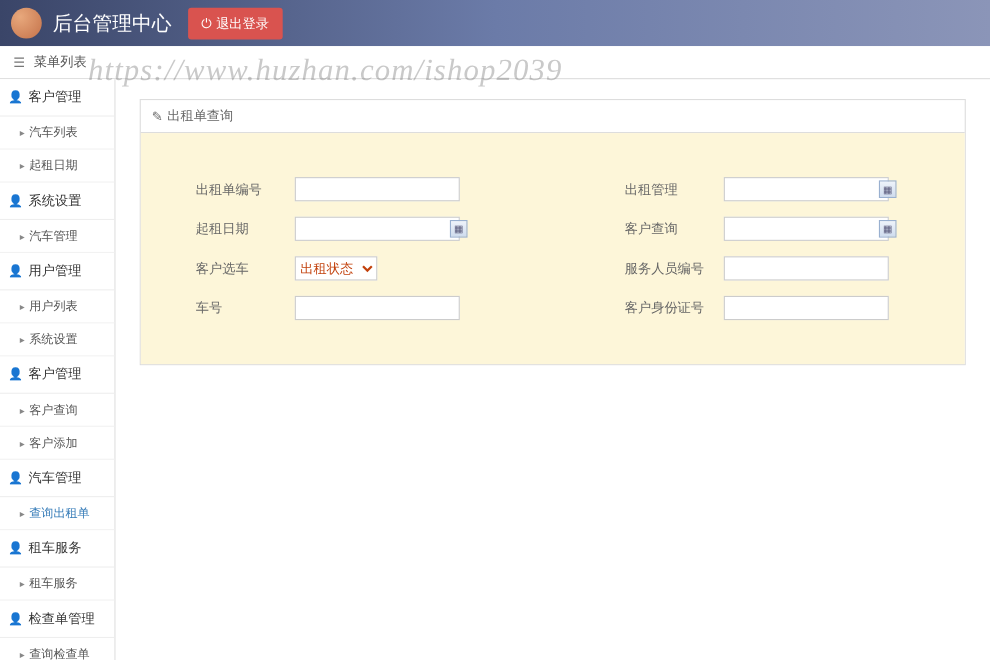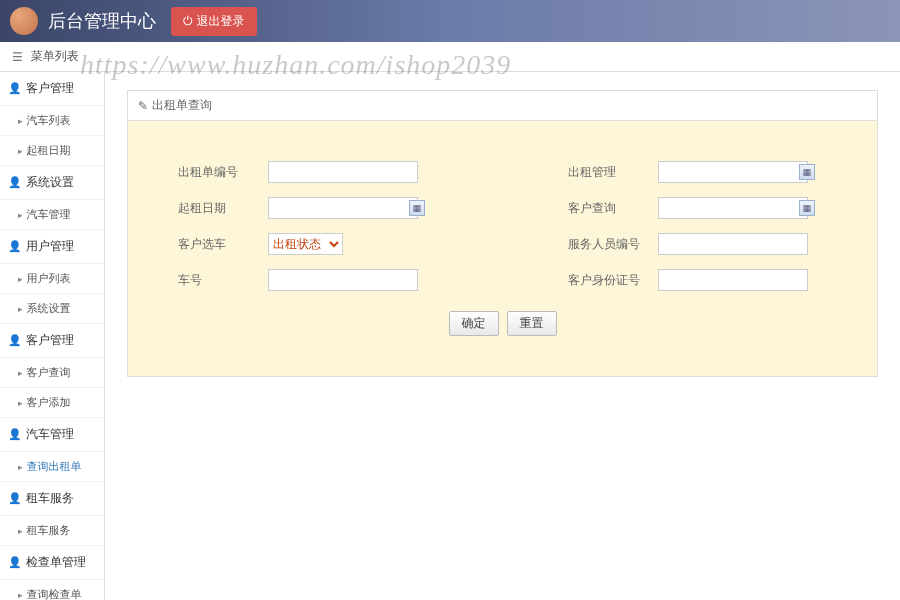--- a/index.html
+++ b/index.html
@@ -233,20 +233,16 @@
           <div class="spacer"></div>
           <div class="form-label">服务人员编号</div>
           <div><input class="form-input" style=""></div>
 
           <div class="form-label">车号</div>
           <div><input class="form-input" style=""></div>
           <div class="spacer"></div>
           <div class="form-label">客户身份证号</div>
           <div><input class="form-input" style=""></div>
         </div>
-        <div class="button-row">
-          <button class="btn">确定</button>
-          <button class="btn">重置</button>
-        </div>
       </div>
     </div>
   </div>
 </div>
 
 </body></html>

